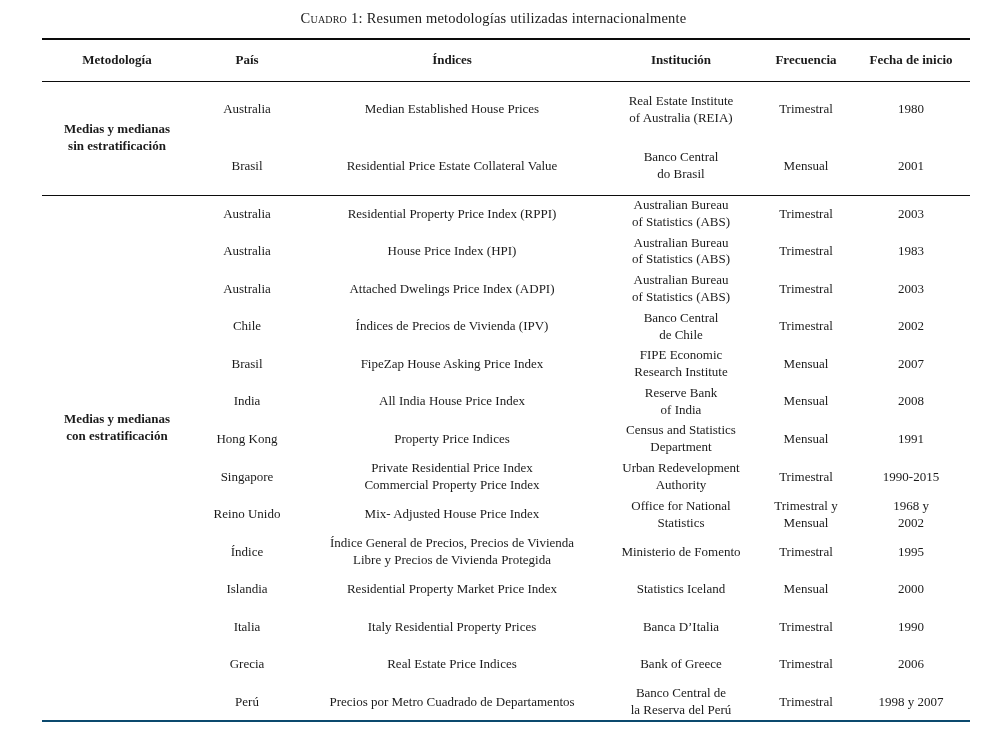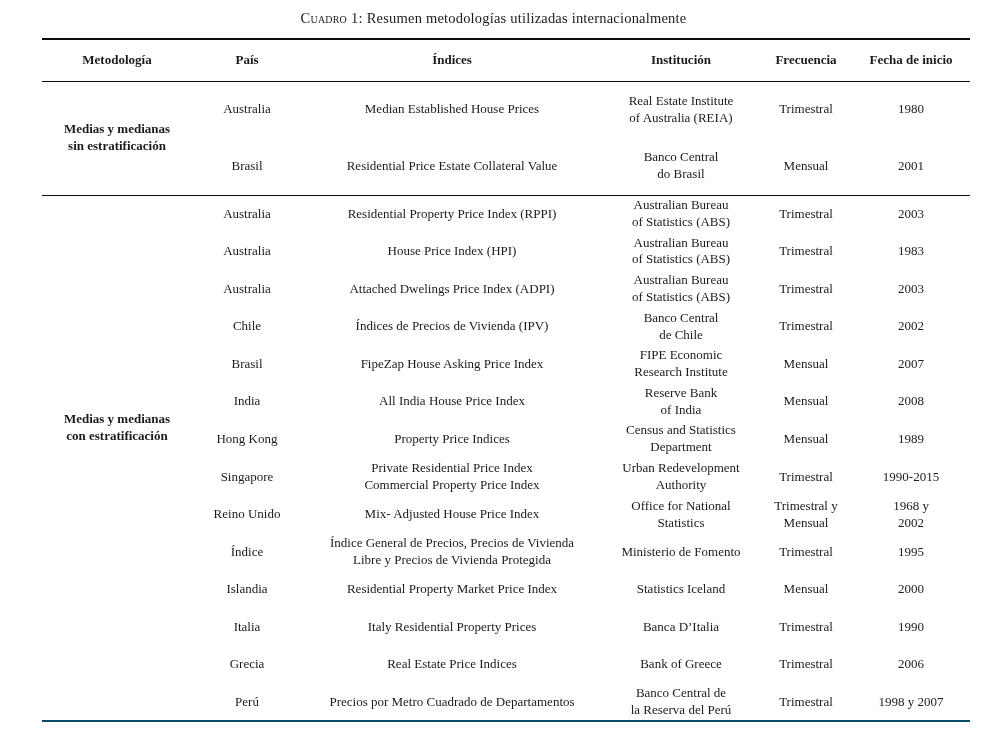--- a/index.html
+++ b/index.html
@@ -173,21 +173,21 @@
 of India</td>
         <td>Mensual</td>
         <td>2008</td>
       </tr>
       <tr class="g2">
         <td>Hong Kong</td>
         <td>Property Price Indices</td>
         <td>Census and Statistics
 Department</td>
         <td>Mensual</td>
-        <td>1989</td>
+        <td>1991</td>
       </tr>
       <tr class="g2">
         <td>Singapore</td>
         <td>Private Residential Price Index
 Commercial Property Price Index</td>
         <td>Urban Redevelopment
 Authority</td>
         <td>Trimestral</td>
         <td>1990-2015</td>
       </tr>

